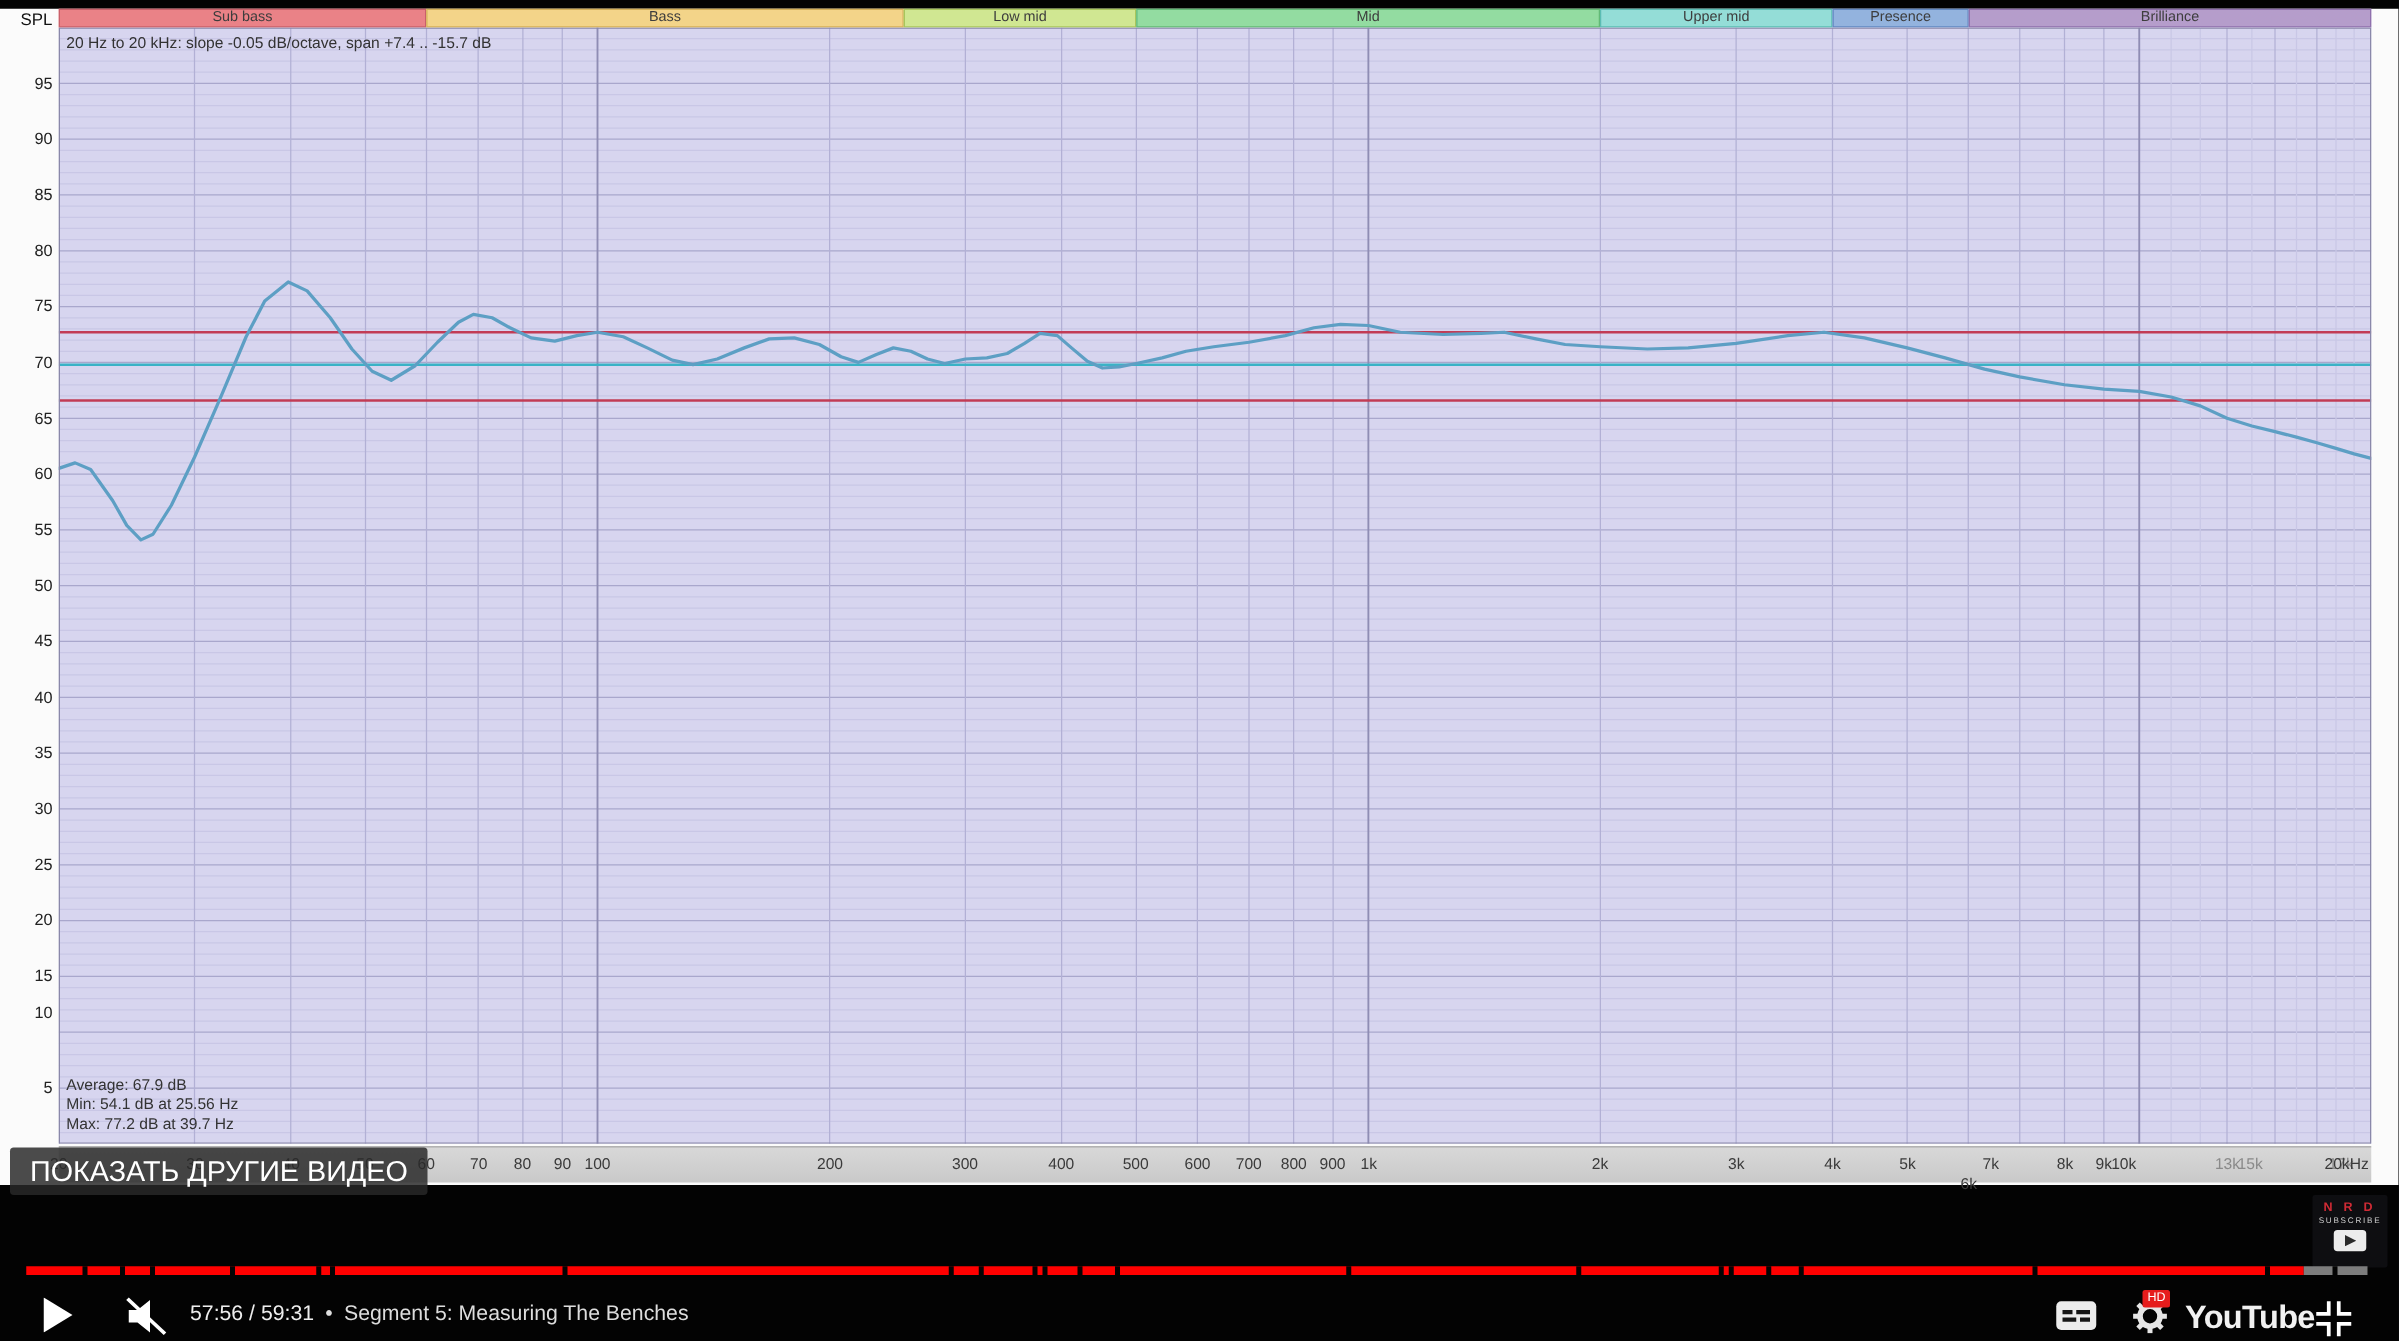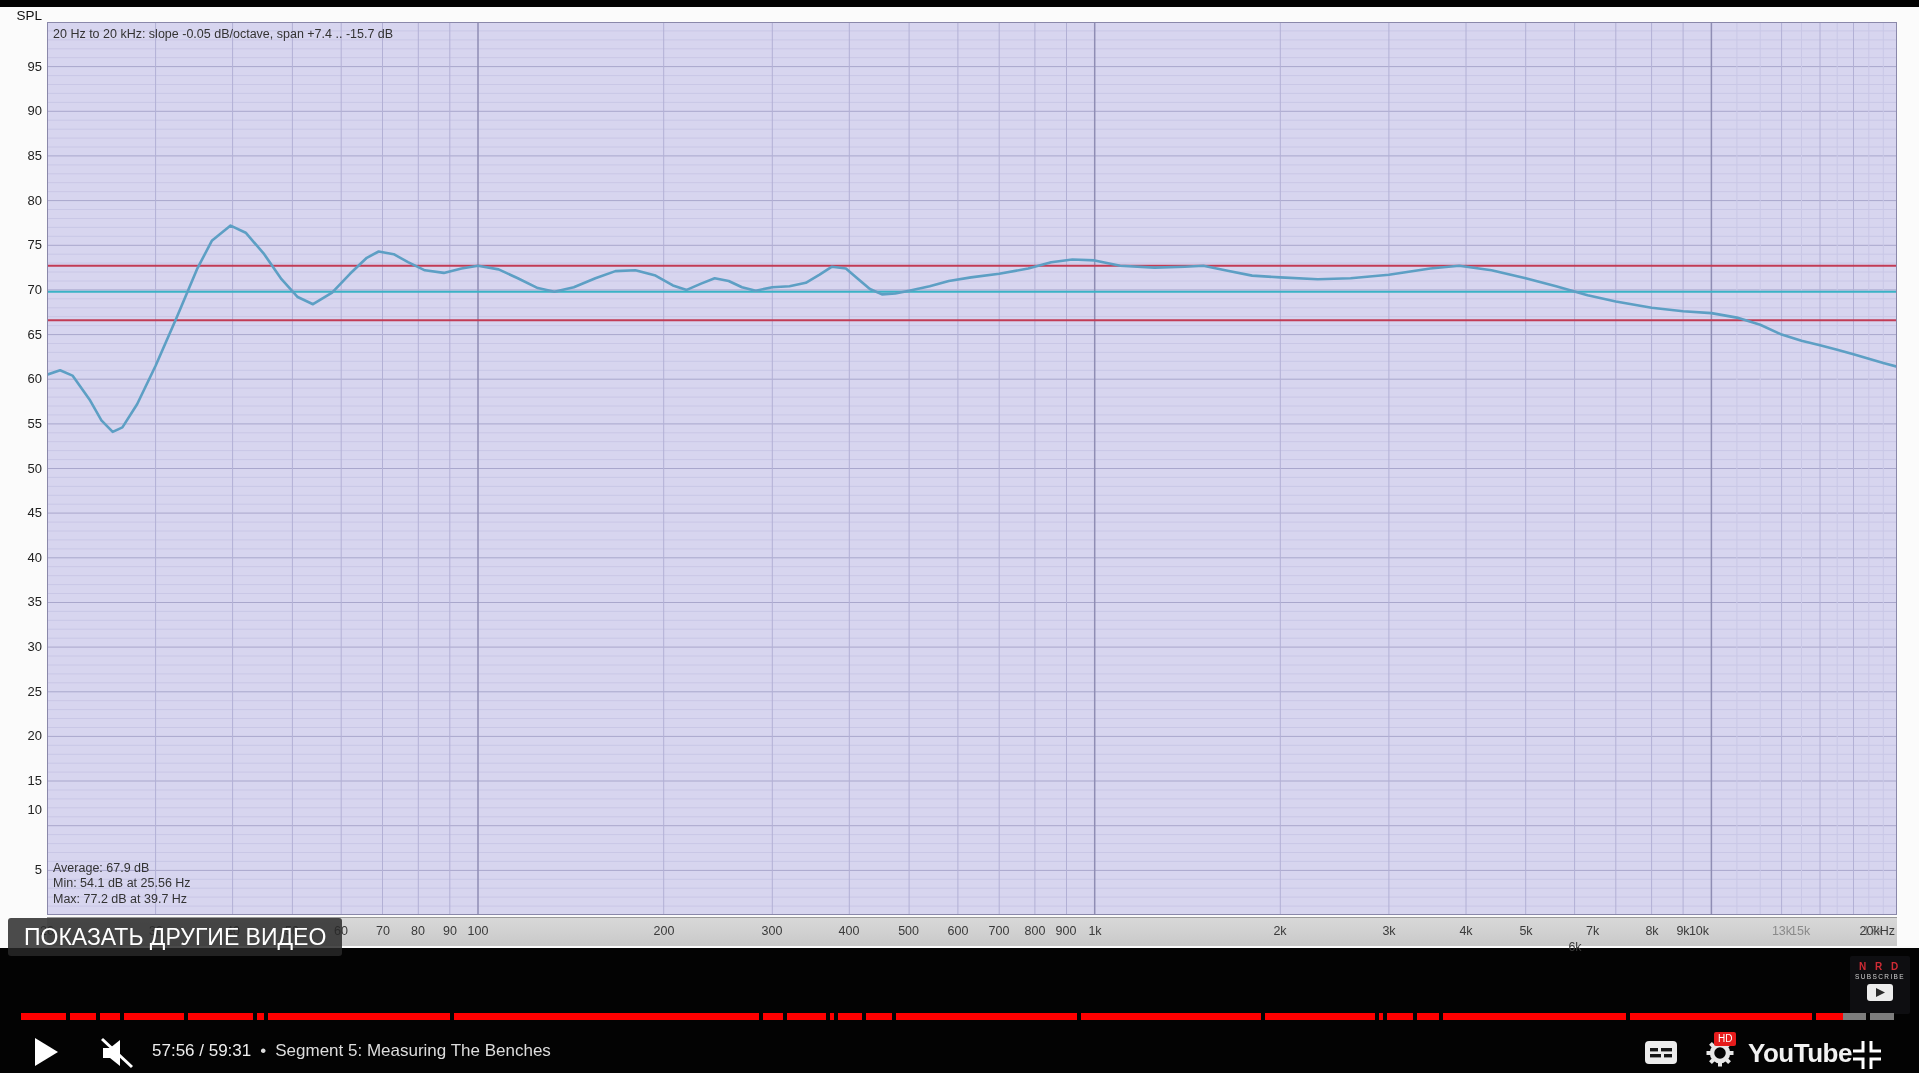--- a/index.html
+++ b/index.html
@@ -45,20 +45,29 @@
   .hd{position:absolute;left:16px;top:-4px;background:#e61c1c;color:#fff;font-size:10px;
       font-weight:normal;padding:2px 4px;border-radius:2px;line-height:10px;}
 </style>
 </head>
 <body>
 
 <div class="stage">
 
   <div class="video-frame">
     <div class="spl-label">SPL</div>
+    <div id="bands">
+        <div class="band" style="left: 47px; width: 292px; background: rgb(234, 130, 135); border-color: rgb(201, 96, 106);"><span>Sub bass</span></div>
+        <div class="band" style="left: 341px; width: 380px; background: rgb(243, 212, 137); border-color: rgb(212, 175, 88);"><span>Bass</span></div>
+        <div class="band" style="left: 723px; width: 184px; background: rgb(208, 231, 146); border-color: rgb(168, 198, 92);"><span>Low mid</span></div>
+        <div class="band" style="left: 909px; width: 369px; background: rgb(147, 220, 161); border-color: rgb(98, 186, 118);"><span>Mid</span></div>
+        <div class="band" style="left: 1280px; width: 184px; background: rgb(148, 221, 215); border-color: rgb(91, 188, 179);"><span>Upper mid</span></div>
+        <div class="band" style="left: 1466px; width: 107px; background: rgb(147, 179, 222); border-color: rgb(98, 136, 194);"><span>Presence</span></div>
+        <div class="band" style="left: 1575px; width: 320px; background: rgb(181, 157, 203); border-color: rgb(143, 112, 173);"><span>Brilliance</span></div>
+      </div>
     <svg id="plot" width="1850" height="893" viewBox="0 0 1850 893">
         <rect x="0" y="0" width="1850" height="893" fill="#d7d5ef"></rect>
         <line x1="0" y1="884.1" x2="1850" y2="884.1" stroke="#c9c7e6" stroke-width="1"></line>
         <line x1="0" y1="875.1" x2="1850" y2="875.1" stroke="#c9c7e6" stroke-width="1"></line>
         <line x1="0" y1="866.2" x2="1850" y2="866.2" stroke="#c9c7e6" stroke-width="1"></line>
         <line x1="0" y1="857.3" x2="1850" y2="857.3" stroke="#c9c7e6" stroke-width="1"></line>
         <line x1="0" y1="848.4" x2="1850" y2="848.4" stroke="#a9a7cc" stroke-width="1"></line>
         <line x1="0" y1="839.4" x2="1850" y2="839.4" stroke="#c9c7e6" stroke-width="1"></line>
         <line x1="0" y1="830.5" x2="1850" y2="830.5" stroke="#c9c7e6" stroke-width="1"></line>
         <line x1="0" y1="821.6" x2="1850" y2="821.6" stroke="#c9c7e6" stroke-width="1"></line>

